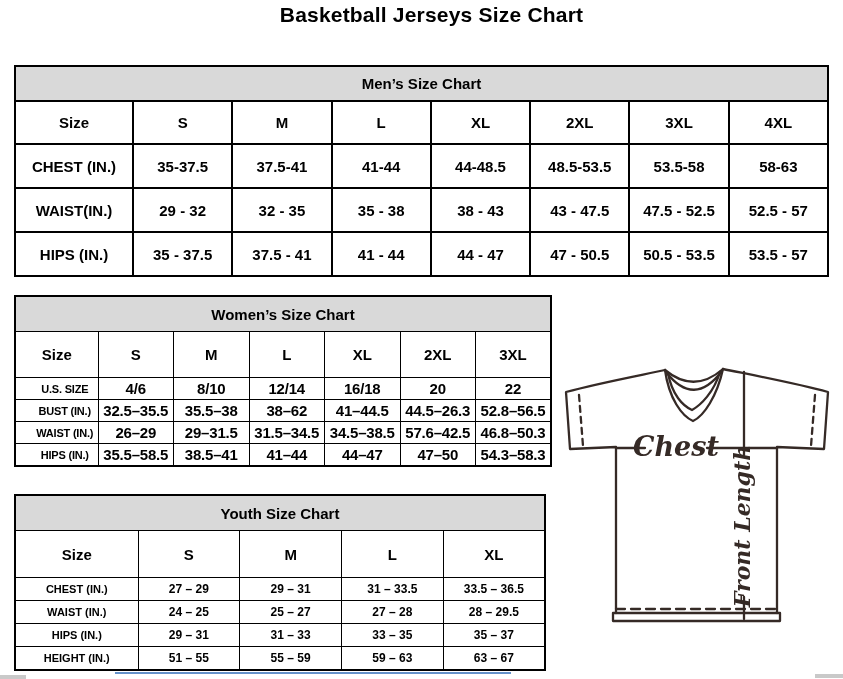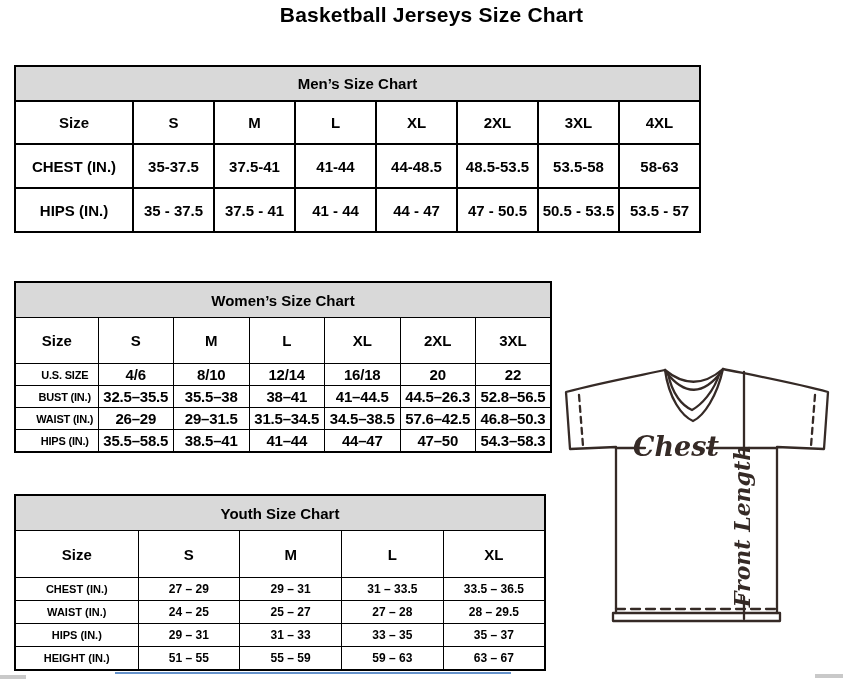--- a/index.html
+++ b/index.html
@@ -13,26 +13,26 @@
   }
   table {
     position:absolute; border-collapse:collapse; table-layout:fixed;
     background:#fff; border:2px solid #000;
   }
   th,td {
     border:2px solid #000; text-align:center; vertical-align:middle;
     padding:0; font-weight:bold; color:#000; overflow:hidden; white-space:nowrap;
   }
   tr.band td { background:#d9d9d9; font-size:15px; }
-  #mens   { left:14px; top:65px;  width:687px; }
+  #mens   { left:14px; top:65px;  width:815px; }
   #mens tr.band td { height:33px; }
   #mens tr.head th { height:41px; font-size:15px; }
   #mens tr.data td { height:42px; font-size:15px; }
 
-  #womens { left:14px; top:281px; width:538px; }
+  #womens { left:14px; top:295px; width:538px; }
   #womens th, #womens td { border-width:1px; }
   #womens tr.band td { height:34px; }
   #womens tr.head th { height:45px; font-size:15px; }
   #womens tr.data td { height:21px; font-size:15px; letter-spacing:-0.2px; }
   #womens tr.data td.lbl { font-size:11px;padding-left:16px; }
 
   #youth  { left:14px; top:494px; width:532px; }
   #youth th, #youth td { border-width:1px; }
   #youth tr.band td { height:34px; }
   #youth tr.head th { height:46px; font-size:15px; }
@@ -82,20 +82,30 @@
         <td class="lbl">CHEST (IN.)</td>
         <td>35-37.5</td>
         <td>37.5-41</td>
         <td>41-44</td>
         <td>44-48.5</td>
         <td>48.5-53.5</td>
         <td>53.5-58</td>
         <td>58-63</td>
       </tr>
       <tr class="data">
+        <td class="lbl">WAIST(IN.)</td>
+        <td>29 - 32</td>
+        <td>32 - 35</td>
+        <td>35 - 38</td>
+        <td>38 - 43</td>
+        <td>43 - 47.5</td>
+        <td>47.5 - 52.5</td>
+        <td>52.5 - 57</td>
+      </tr>
+      <tr class="data">
         <td class="lbl">HIPS (IN.)</td>
         <td>35 - 37.5</td>
         <td>37.5 - 41</td>
         <td>41 - 44</td>
         <td>44 - 47</td>
         <td>47 - 50.5</td>
         <td>50.5 - 53.5</td>
         <td>53.5 - 57</td>
       </tr>
     </tbody>
@@ -129,21 +139,21 @@
         <td>8/10</td>
         <td>12/14</td>
         <td>16/18</td>
         <td>20</td>
         <td>22</td>
       </tr>
       <tr class="data">
         <td class="lbl">BUST (IN.)</td>
         <td>32.5–35.5</td>
         <td>35.5–38</td>
-        <td>38–41</td>
+        <td>38–62</td>
         <td>41–44.5</td>
         <td>44.5–26.3</td>
         <td>52.8–56.5</td>
       </tr>
       <tr class="data">
         <td class="lbl">WAIST (IN.)</td>
         <td>26–29</td>
         <td>29–31.5</td>
         <td>31.5–34.5</td>
         <td>34.5–38.5</td>

